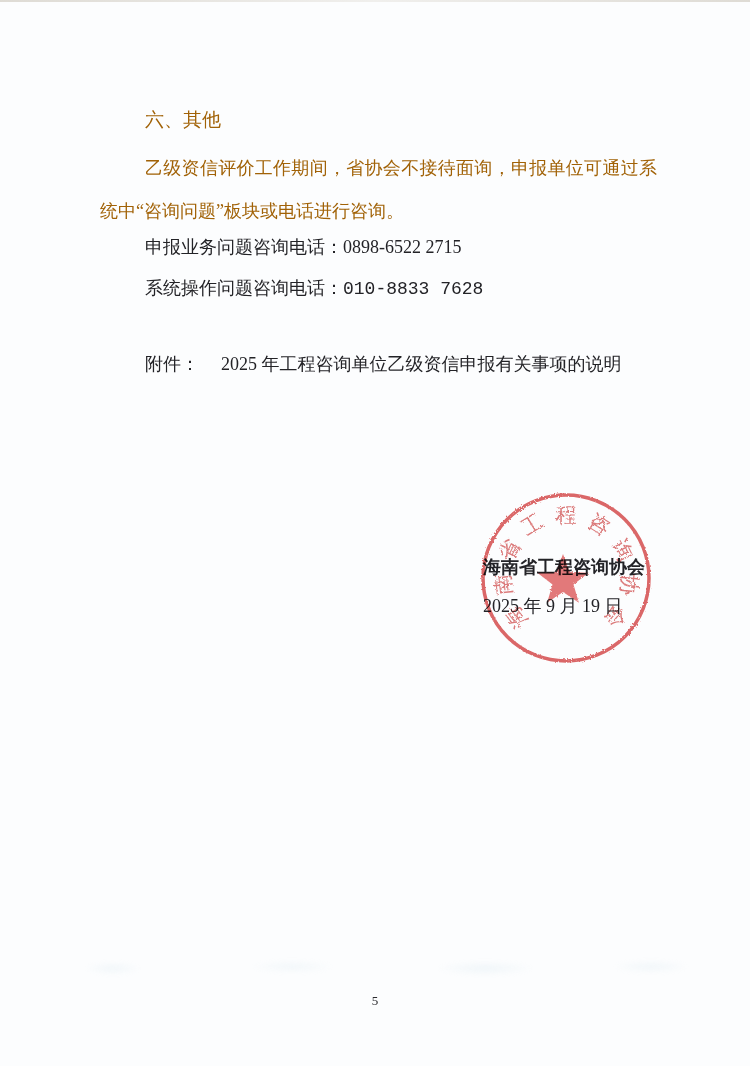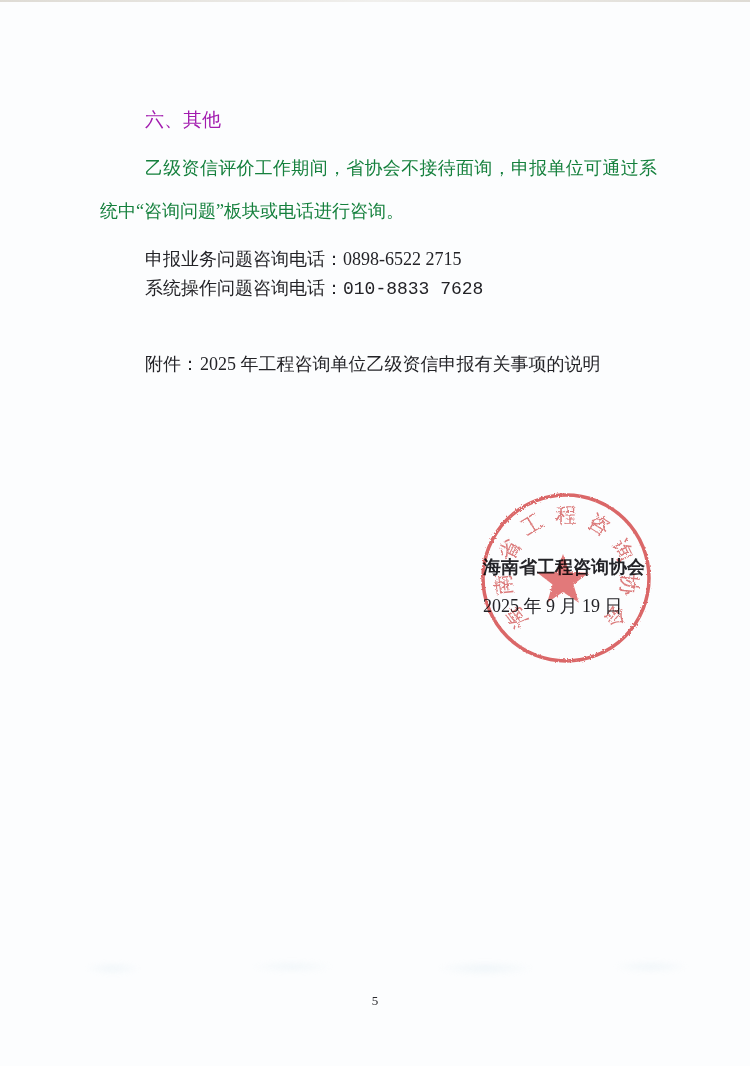--- a/index.html
+++ b/index.html
@@ -16,35 +16,35 @@
     color:#232327;
   }
   .scan-edge {
     position:absolute; top:0; left:0; right:0; height:2px;
     background:linear-gradient(to right, rgba(186,178,162,.45), rgba(205,198,185,.25), rgba(186,178,162,.45));
   }
   .textline { position:absolute; white-space:nowrap; font-size:18px; line-height:30px; }
   .section-heading {
     left:145px; top:106px;
     font-size:19px; line-height:28px;
-    color:#a21caf;
+    color:#a16207;
   }
   .paragraph {
     position:absolute;
     left:100px; top:147px; width:557px;
     font-size:18px; line-height:43px;
     text-indent:45px;
     text-align:justify;
     text-justify:inter-character;
-    color:#15803d;
+    color:#a16207;
   }
-  .phone-1 { left:145px; top:232px;margin-top:12px; }
+  .phone-1 { left:145px; top:232px; }
   .phone-2 { left:145px; top:274px;font-family:Liberation Mono, monospace; }
   .attachment { left:145px; top:349px; }
-  .attachment .att-title { margin-left:1px; }
+  .attachment .att-title { margin-left:22px; }
   .sig-org  { left:483px; top:552px; z-index:1;font-weight:bold; }
   .sig-date { left:483px; top:591px; z-index:1; }
   .page-number {
     position:absolute; left:0; right:0; top:993px;
     text-align:center; font-size:13px; color:#2a2a2e;
   }
   .seal {
     position:absolute; left:477px; top:489px;
     width:178px; height:178px;
     z-index:2;

